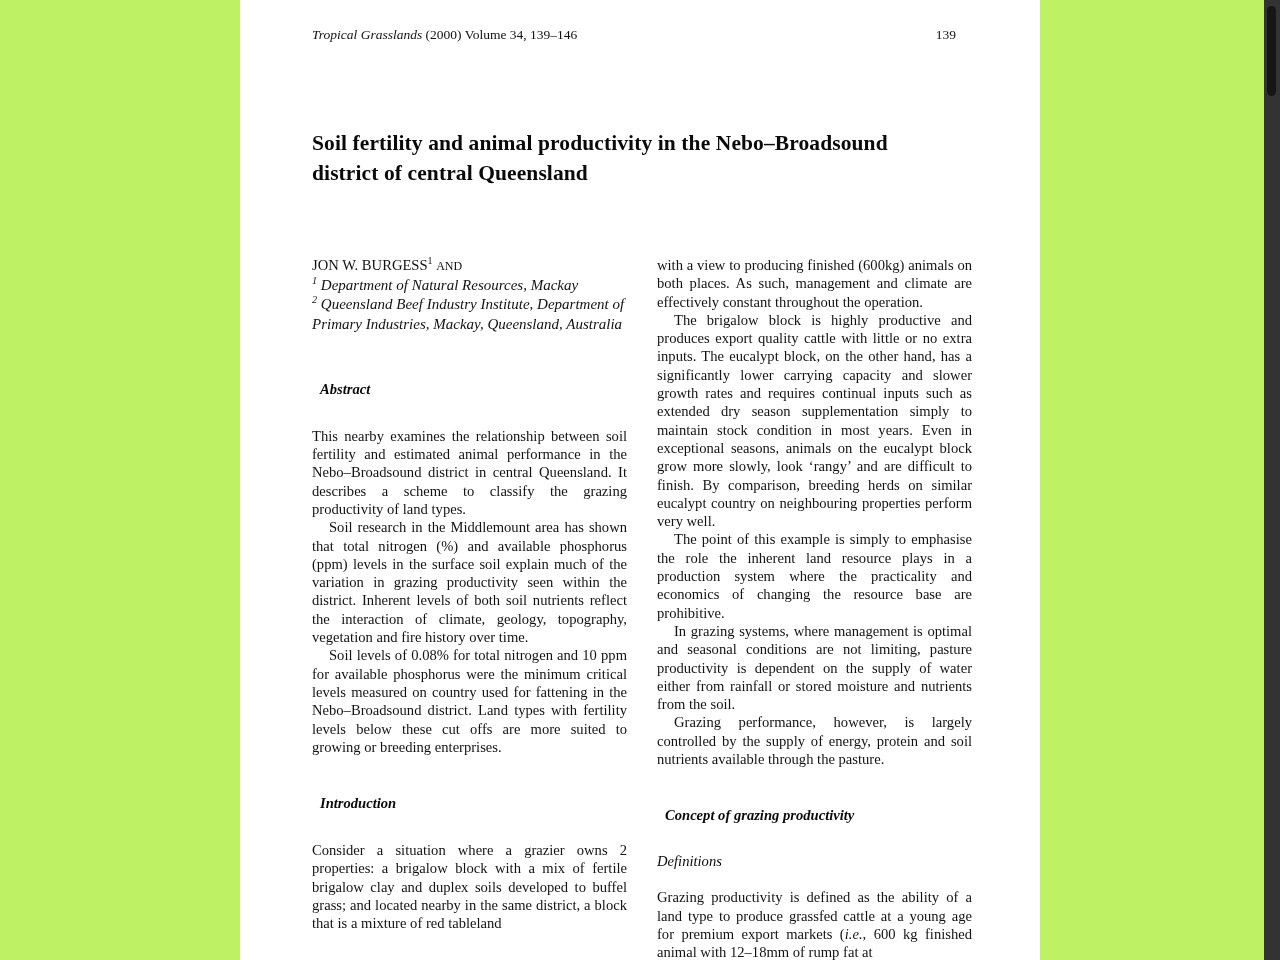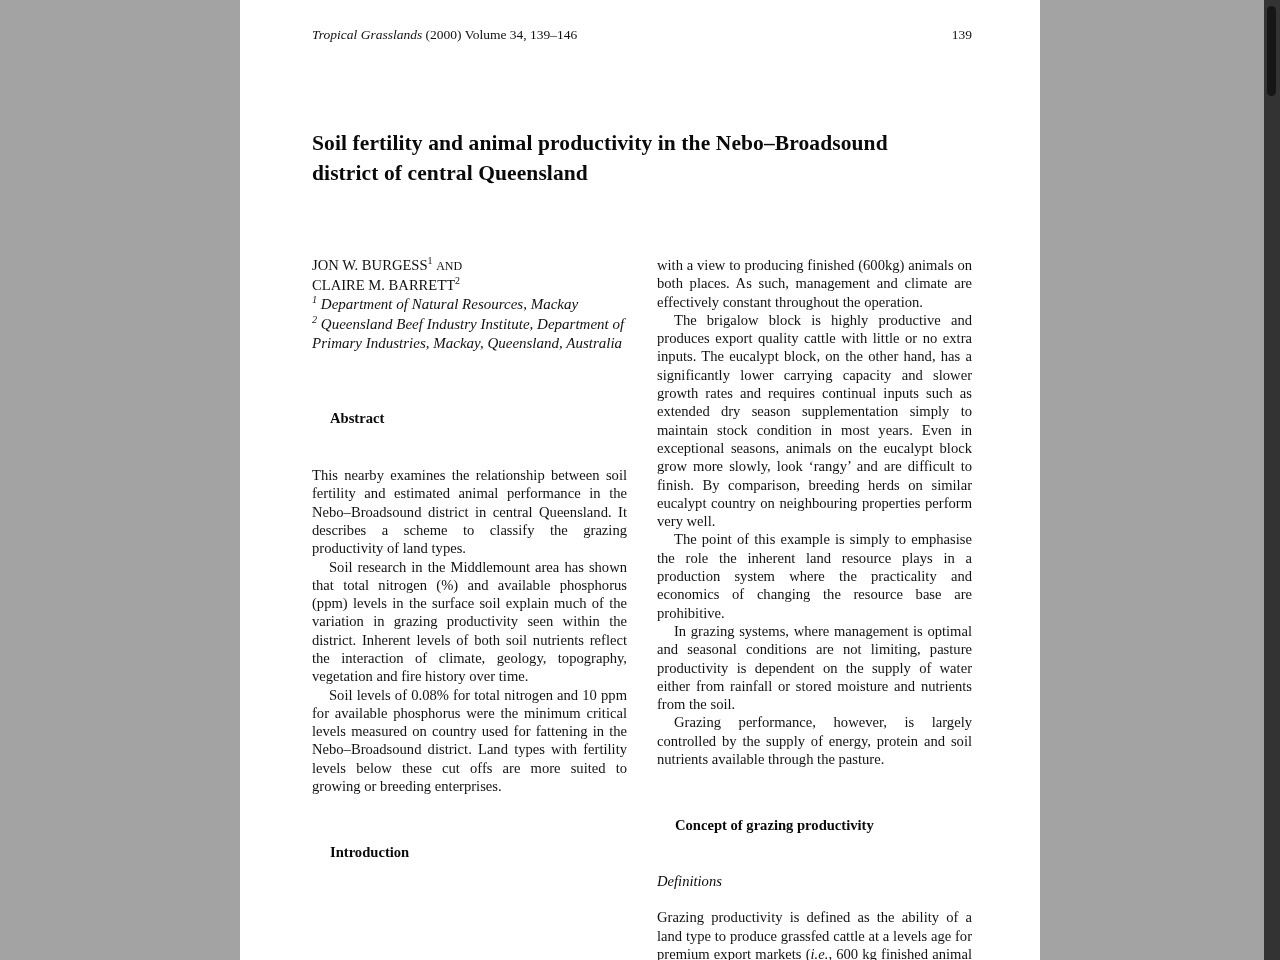--- a/index.html
+++ b/index.html
@@ -10,21 +10,21 @@
     overflow: hidden;
     background: #2e2e2e;
   }
   body {
     font-family: "Liberation Serif", serif;
   }
   .viewport {
     position: relative;
     width: 1280px;
     height: 960px;
-    background: #a3a3a3;
+    background: #bef264;
     overflow: hidden;
   }
   .page {
     position: absolute;
     left: 240px;
     top: 0;
     width: 800px;
     height: 960px;
     background: #ffffff;
     overflow: hidden;
@@ -44,21 +44,21 @@
     width: 660px;
     font-size: 13.5px;
     color: #111;
     line-height: 1;
   }
   .runhead .journal {
     font-style: italic;
   }
   .runhead .folio {
     position: absolute;
-    right: 0;
+    right: 16px;
     top: 0;
     font-style: normal;
     text-align: right;
   }
   
   .title {
     position: absolute;
     top: 114px;
     left: 0;
     width: 640px;
@@ -101,23 +101,24 @@
     color: #111;
   }
   sup {
     font-size: 0.68em;
     vertical-align: super;
     line-height: 0;
   }
   h2.sec {
     font-size: 14.6px;
     font-weight: bold;
-    margin: 18px;
+    margin: 8px;
     line-height: 18px;
     color: #0a0a0a;
+    font-style: italic;
   }
   h3.subsec {
     font-size: 14.6px;
     font-weight: normal;
     font-style: italic;
     margin: 0;
     line-height: 18px;
     color: #0a0a0a;
   }
   p.body {
@@ -169,59 +170,59 @@
       </div>
 
       <h1 class="title">Soil fertility and animal productivity in the Nebo–Broadsound district of central Queensland</h1>
 
       <div class="columns">
 
         <div class="col col-left">
 
           <div class="authors">
             <div><span>JON W. BURGESS</span><sup>1</sup> <span class="andword">AND</span></div>
-            <div><span>CLAIRE M. BARRETT</span><sup>2</sup></div>
           </div>
 
           <div class="affil"><sup>1</sup> <span>Department of Natural Resources, Mackay</span></div>
           <div class="affil"><sup>2</sup> <span>Queensland Beef Industry Institute, Department of Primary Industries, Mackay, Queensland, Australia</span></div>
 
           <div class="sp-authors-abstract"></div>
 
           <h2 class="sec">Abstract</h2>
           <div class="sp-head-body"></div>
 
           <p class="body">This nearby examines the relationship between soil fertility and estimated animal performance in the Nebo–Broadsound district in central Queensland. It describes a scheme to classify the grazing productivity of land types.</p>
           <p class="body indent">Soil research in the Middlemount area has shown that total nitrogen (%) and available phosphorus (ppm) levels in the surface soil explain much of the variation in grazing productivity seen within the district. Inherent levels of both soil nutrients reflect the interaction of climate, geology, topography, vegetation and fire history over time.</p>
           <p class="body indent">Soil levels of 0.08% for total nitrogen and 10 ppm for available phosphorus were the minimum critical levels measured on country used for fattening in the Nebo–Broadsound district. Land types with fertility levels below these cut offs are more suited to growing or breeding enterprises.</p>
 
           <div class="sp-para-sec"></div>
 
           <h2 class="sec">Introduction</h2>
           <div class="sp-head-body"></div>
 
+          <p class="body">Consider a situation where a grazier owns 2 properties: a brigalow block with a mix of fertile brigalow clay and duplex soils developed to buffel grass; and located nearby in the same district, a block that is a mixture of red tableland</p>
 
         </div>
 
         <div class="col col-right">
 
           <p class="body">with a view to producing finished (600kg) animals on both places. As such, management and climate are effectively constant throughout the operation.</p>
           <p class="body indent">The brigalow block is highly productive and produces export quality cattle with little or no extra inputs. The eucalypt block, on the other hand, has a significantly lower carrying capacity and slower growth rates and requires continual inputs such as extended dry season supplementation simply to maintain stock condition in most years. Even in exceptional seasons, animals on the eucalypt block grow more slowly, look ‘rangy’ and are difficult to finish. By comparison, breeding herds on similar eucalypt country on neighbouring properties perform very well.</p>
           <p class="body indent">The point of this example is simply to emphasise the role the inherent land resource plays in a production system where the practicality and economics of changing the resource base are prohibitive.</p>
           <p class="body indent">In grazing systems, where management is optimal and seasonal conditions are not limiting, pasture productivity is dependent on the supply of water either from rainfall or stored moisture and nutrients from the soil.</p>
           <p class="body indent">Grazing performance, however, is largely controlled by the supply of energy, protein and soil nutrients available through the pasture.</p>
 
           <div class="sp-para-sec"></div>
 
           <h2 class="sec">Concept of grazing productivity</h2>
           <div class="sp-sec-sub"></div>
           <h3 class="subsec">Definitions</h3>
           <div class="sp-sub-body"></div>
 
-          <p class="body"><span>Grazing productivity is defined as the ability of a land type to produce grassfed cattle at a levels age for premium export markets (</span><i>i.e.</i><span>, 600 kg finished animal with 12–18mm of rump fat at</span></p>
+          <p class="body"><span>Grazing productivity is defined as the ability of a land type to produce grassfed cattle at a young age for premium export markets (</span><i>i.e.</i><span>, 600 kg finished animal with 12–18mm of rump fat at</span></p>
 
         </div>
 
       </div>
 
     </div>
   </div>
 
   <div class="scrollbar-track">
     <div class="scrollbar-thumb"></div>

